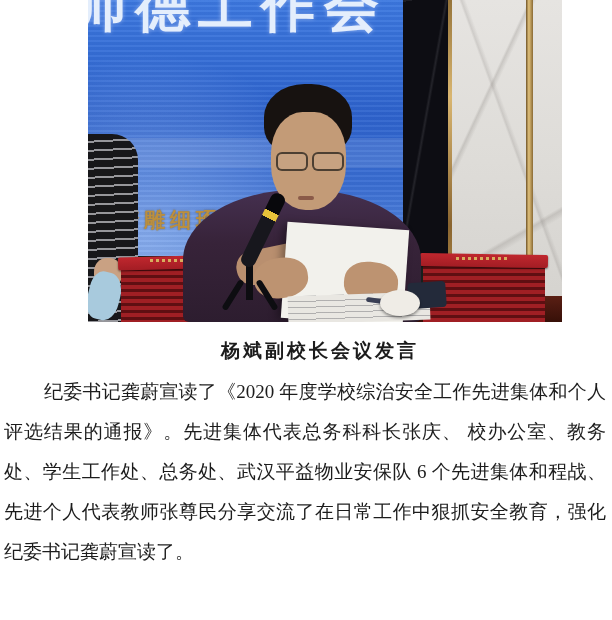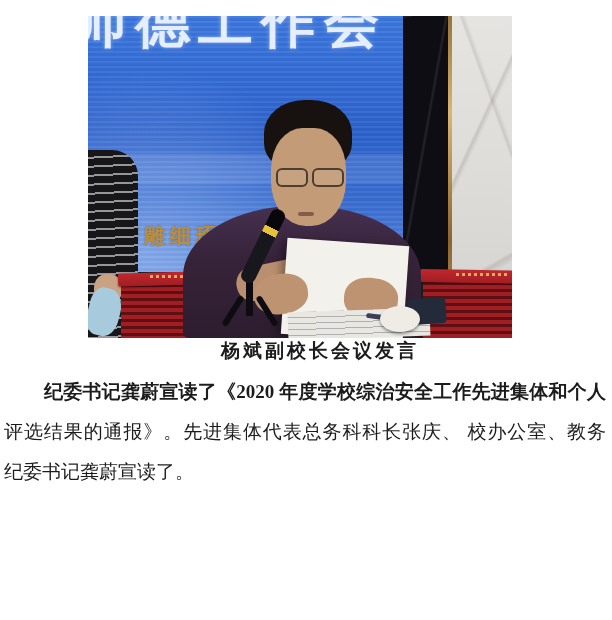--- a/index.html
+++ b/index.html
@@ -5,22 +5,22 @@
   html,body{margin:0;padding:0;}
   body{
     width:612px;height:620px;overflow:hidden;background:#ffffff;
     font-family:"Liberation Serif","DejaVu Serif",serif;
     color:#1c1c1c;position:relative;
   }
   .abs{position:absolute;}
 
   
   .photo{
-    position:absolute;left:88px;top:0;width:424px;height:322px;
-    overflow:hidden;background:#0e0e14;margin-top:16px;
+    position:absolute;left:88px;top:0;width:474px;height:322px;
+    overflow:hidden;background:#0e0e14;
   }
   .screen{
     left:0;top:0;width:315px;height:258px;overflow:hidden;
     background:
       repeating-linear-gradient(180deg, rgba(255,255,255,.05) 0 2px, rgba(0,0,40,.04) 2px 5px),
       radial-gradient(ellipse at 18% 92%, rgba(190,215,255,.45) 0%, rgba(190,215,255,0) 55%),
       linear-gradient(180deg,#3c78df 0%, #2e63cd 45%, #3a6ed2 72%, #5d8cde 100%);
   }
   .screen-band{left:0;top:138px;width:315px;height:30px;background:rgba(255,255,255,.10);}
   .banner-text{
@@ -112,21 +112,21 @@
 
   
   .caption{
     position:absolute;left:0;top:338px;width:612px;text-align:center;
     transform:translateX(14px);
     font-weight:700;font-size:19px;letter-spacing:3px;line-height:26px;
   }
   .paragraph{position:absolute;left:4px;top:372px;width:602px;font-size:19px;}
   .line{height:40px;line-height:40px;white-space:nowrap;
     text-align:justify;text-align-last:justify;overflow:hidden;}
-  .line.first{padding-left:40px;font-weight:bold;}
+  .line.first{padding-left:40px;}
   .line.last{text-align-last:left;}
 </style>
 </head>
 <body>
 
 <div class="photo">
   <div class="abs screen">
     <div class="abs screen-band"></div>
     <div class="abs banner-text">师德工作会</div>
     <div class="abs screen-subtext">精雕细琢</div>
@@ -172,14 +172,16 @@
   <div class="abs mic-leg a"></div>
   <div class="abs mic-leg b"></div>
   <div class="abs mic-body"></div>
 </div>
 
 <div class="caption">杨斌副校长会议发言</div>
 
 <div class="paragraph">
   <div class="line first">纪委书记龚蔚宣读了《2020 年度学校综治安全工作先进集体和个人</div>
   <div class="line">评选结果的通报》。先进集体代表总务科科长张庆、 校办公室、教务</div>
+  <div class="line">处、学生工作处、总务处、武汉平益物业安保队 6 个先进集体和程战、</div>
+  <div class="line">先进个人代表教师张尊民分享交流了在日常工作中狠抓安全教育，强化</div>
   <div class="line last">纪委书记龚蔚宣读了。</div>
 </div>
 
 </body></html>

